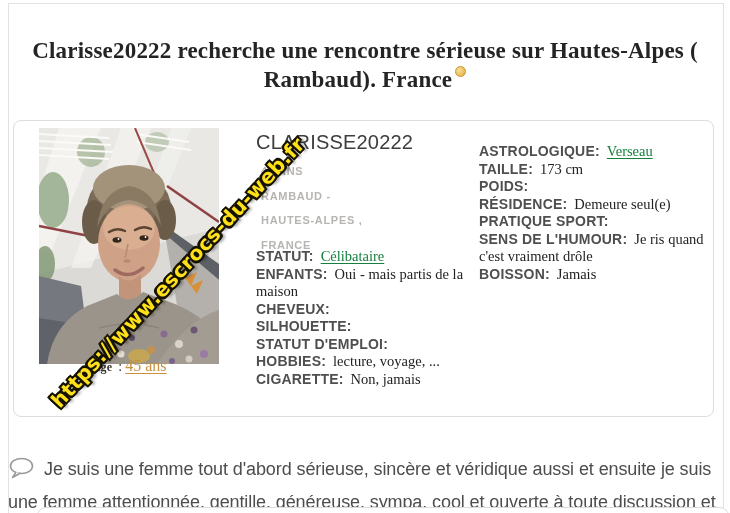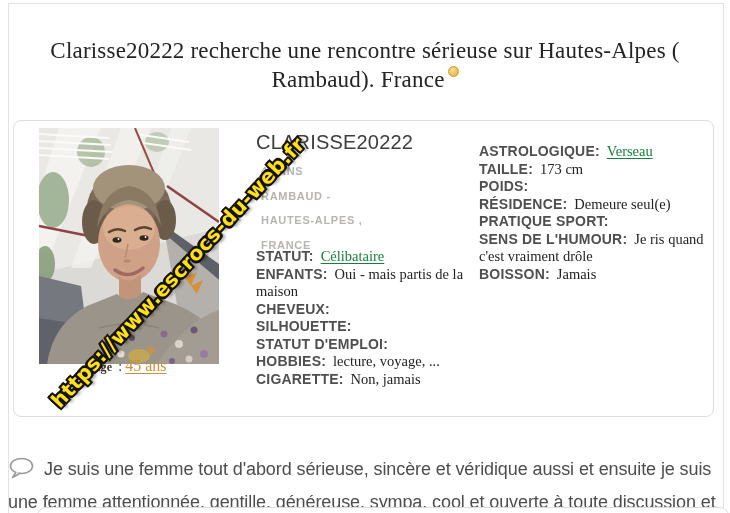--- a/index.html
+++ b/index.html
@@ -3,21 +3,21 @@
 <meta charset="utf-8">
 <style>
   html,body{margin:0;padding:0;background:#fff;}
   .screen{position:relative;width:730px;height:513px;background:#ffffff;overflow:hidden;
           font-family:"Liberation Sans",sans-serif;}
   .outer-frame{position:absolute;left:8px;top:3px;width:714px;height:520px;
                border:1px solid #e2e2e2;border-bottom:none;pointer-events:none;}
 
   
   .page-title{position:absolute;left:32px;top:36px;width:666px;margin:0;text-align:center;
-              font-family:"Liberation Serif","DejaVu Serif",serif;font-weight:400;
+              font-family:"Liberation Serif","DejaVu Serif",serif;font-weight:700;
               font-size:23px;line-height:29px;color:#242424;letter-spacing:0.2px;}
   .gold-dot{display:inline-block;width:9px;height:9px;border-radius:50%;margin-left:3px;
             vertical-align:10px;border:1px solid #c99b2e;
             background:radial-gradient(circle at 35% 35%, #f8e098, #e2a833);}
 
   
   .card{position:absolute;left:13px;top:120px;width:699px;height:295px;background:#fff;
         border:1px solid #dddddd;border-radius:8px;}
   .photo{position:absolute;left:25px;top:7px;width:180px;height:236px;overflow:hidden;background:#dcdad6;}
   .photo svg{display:block;}

